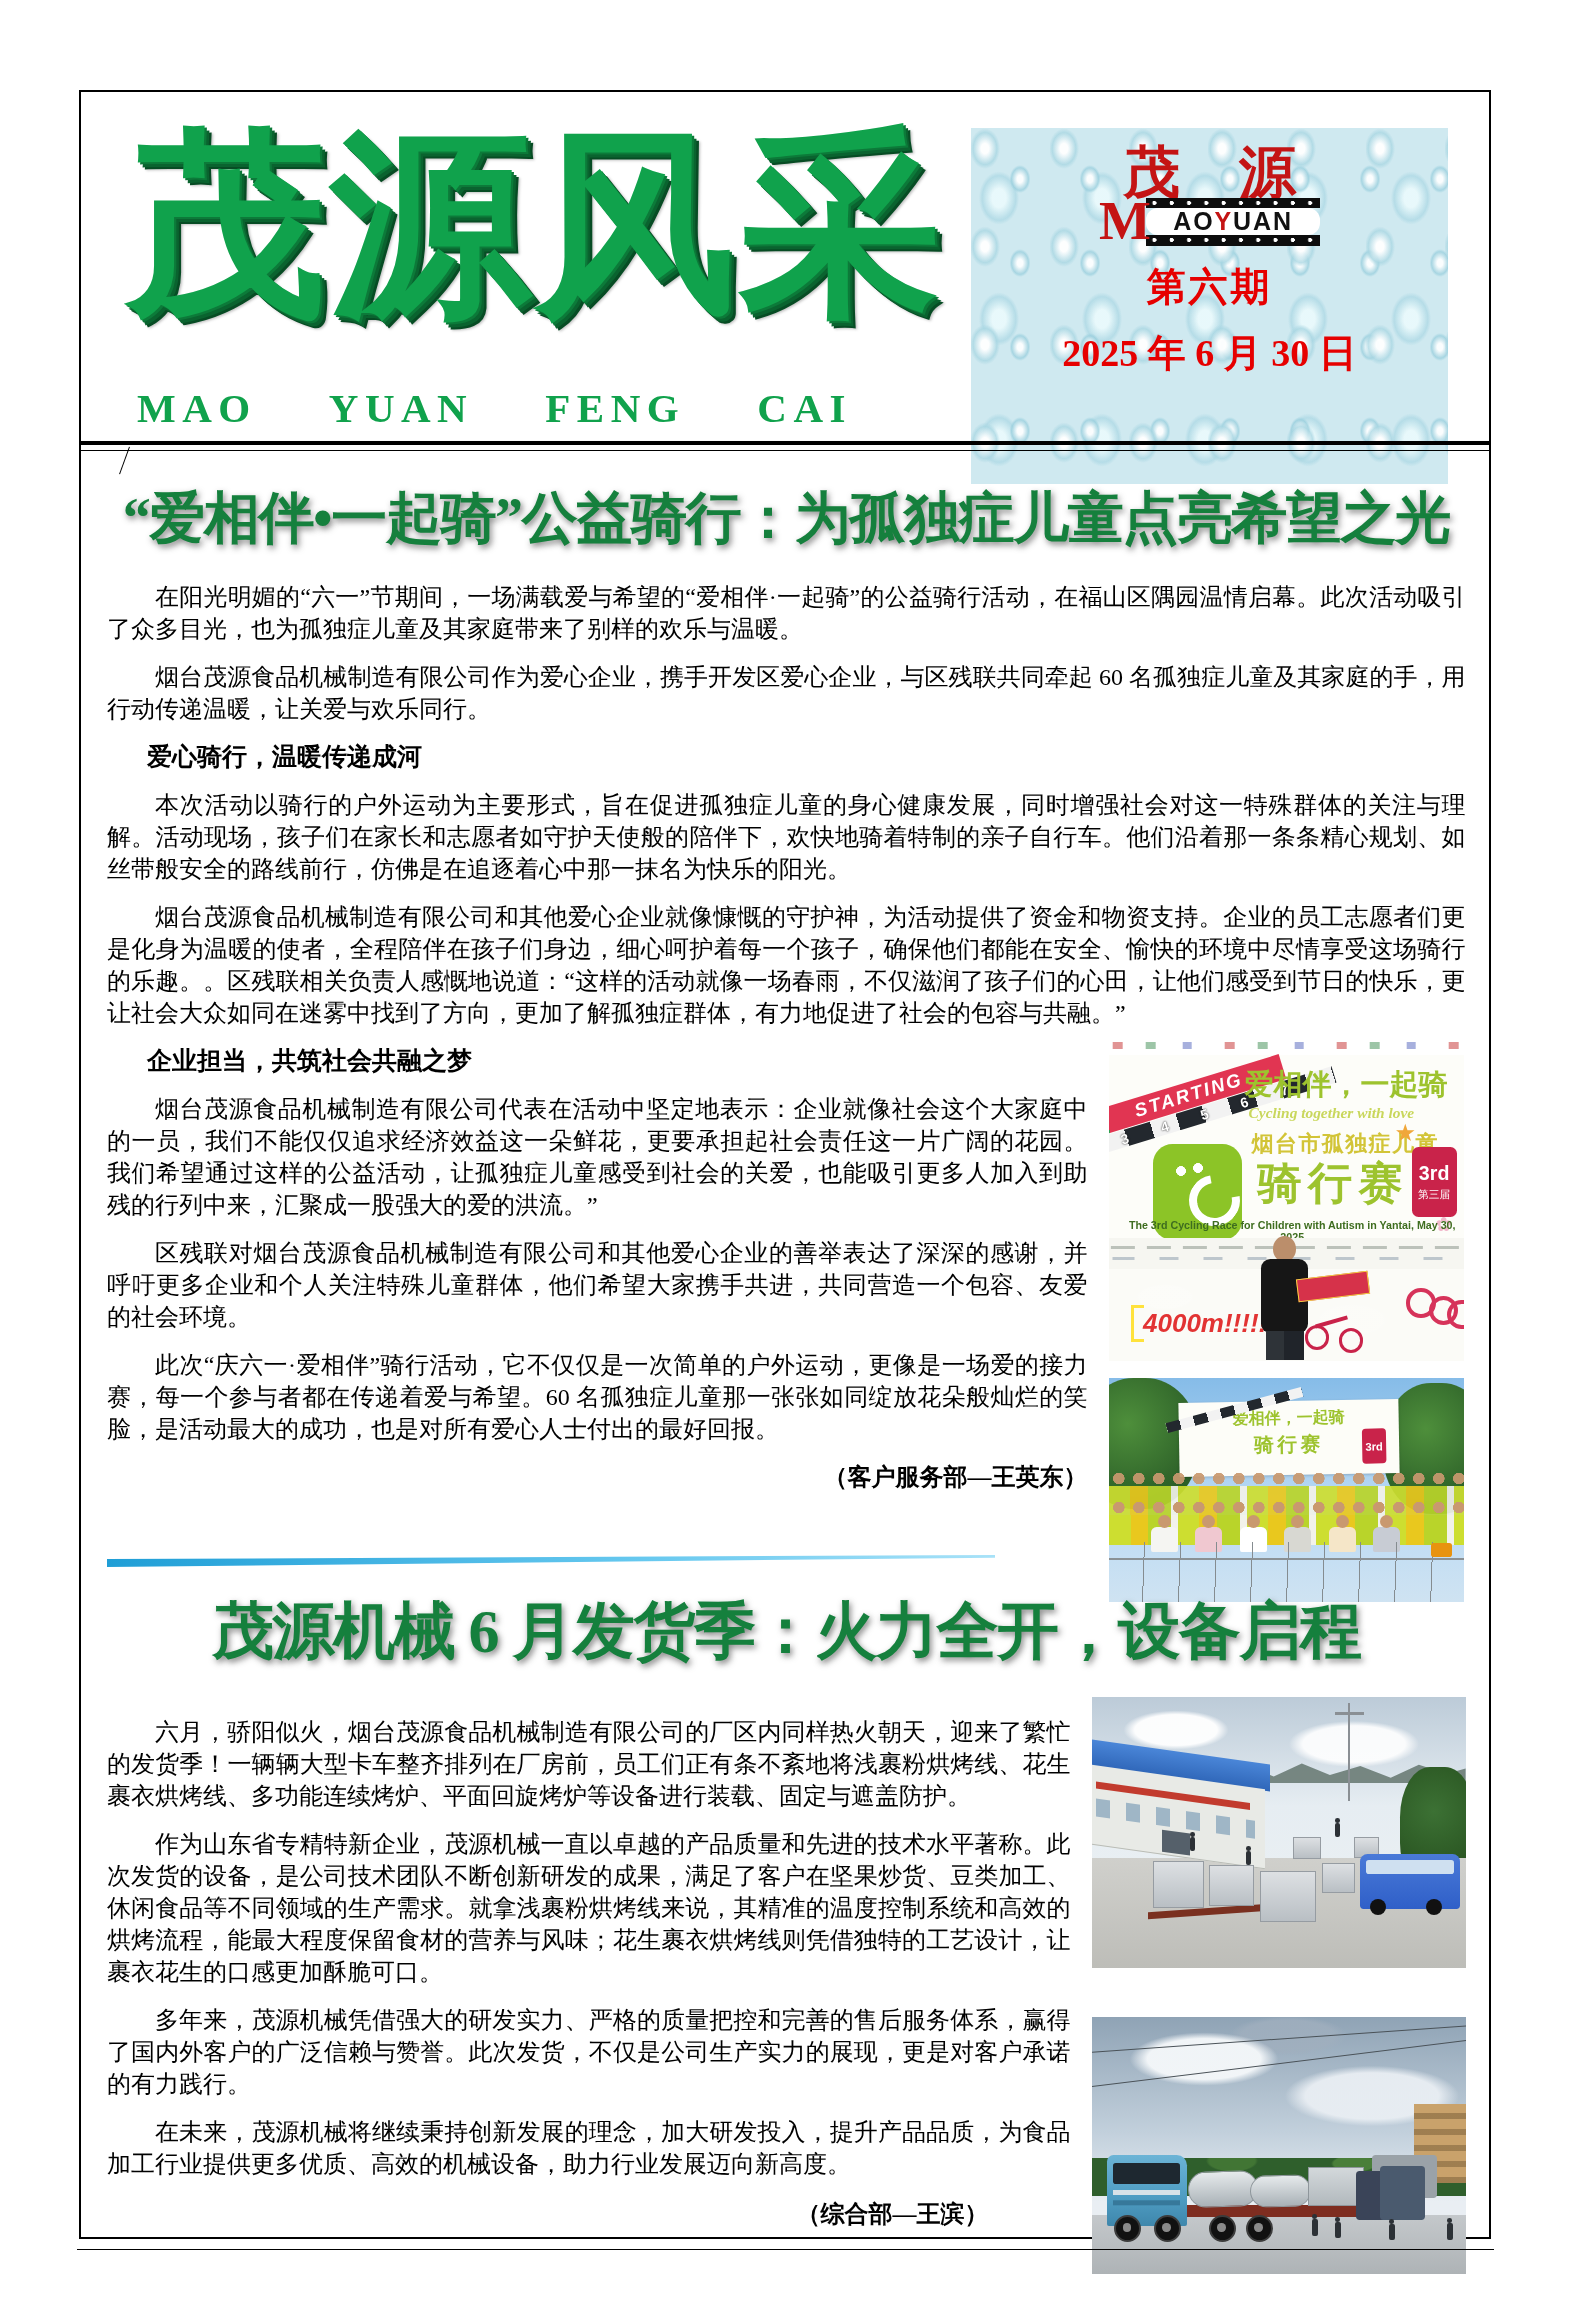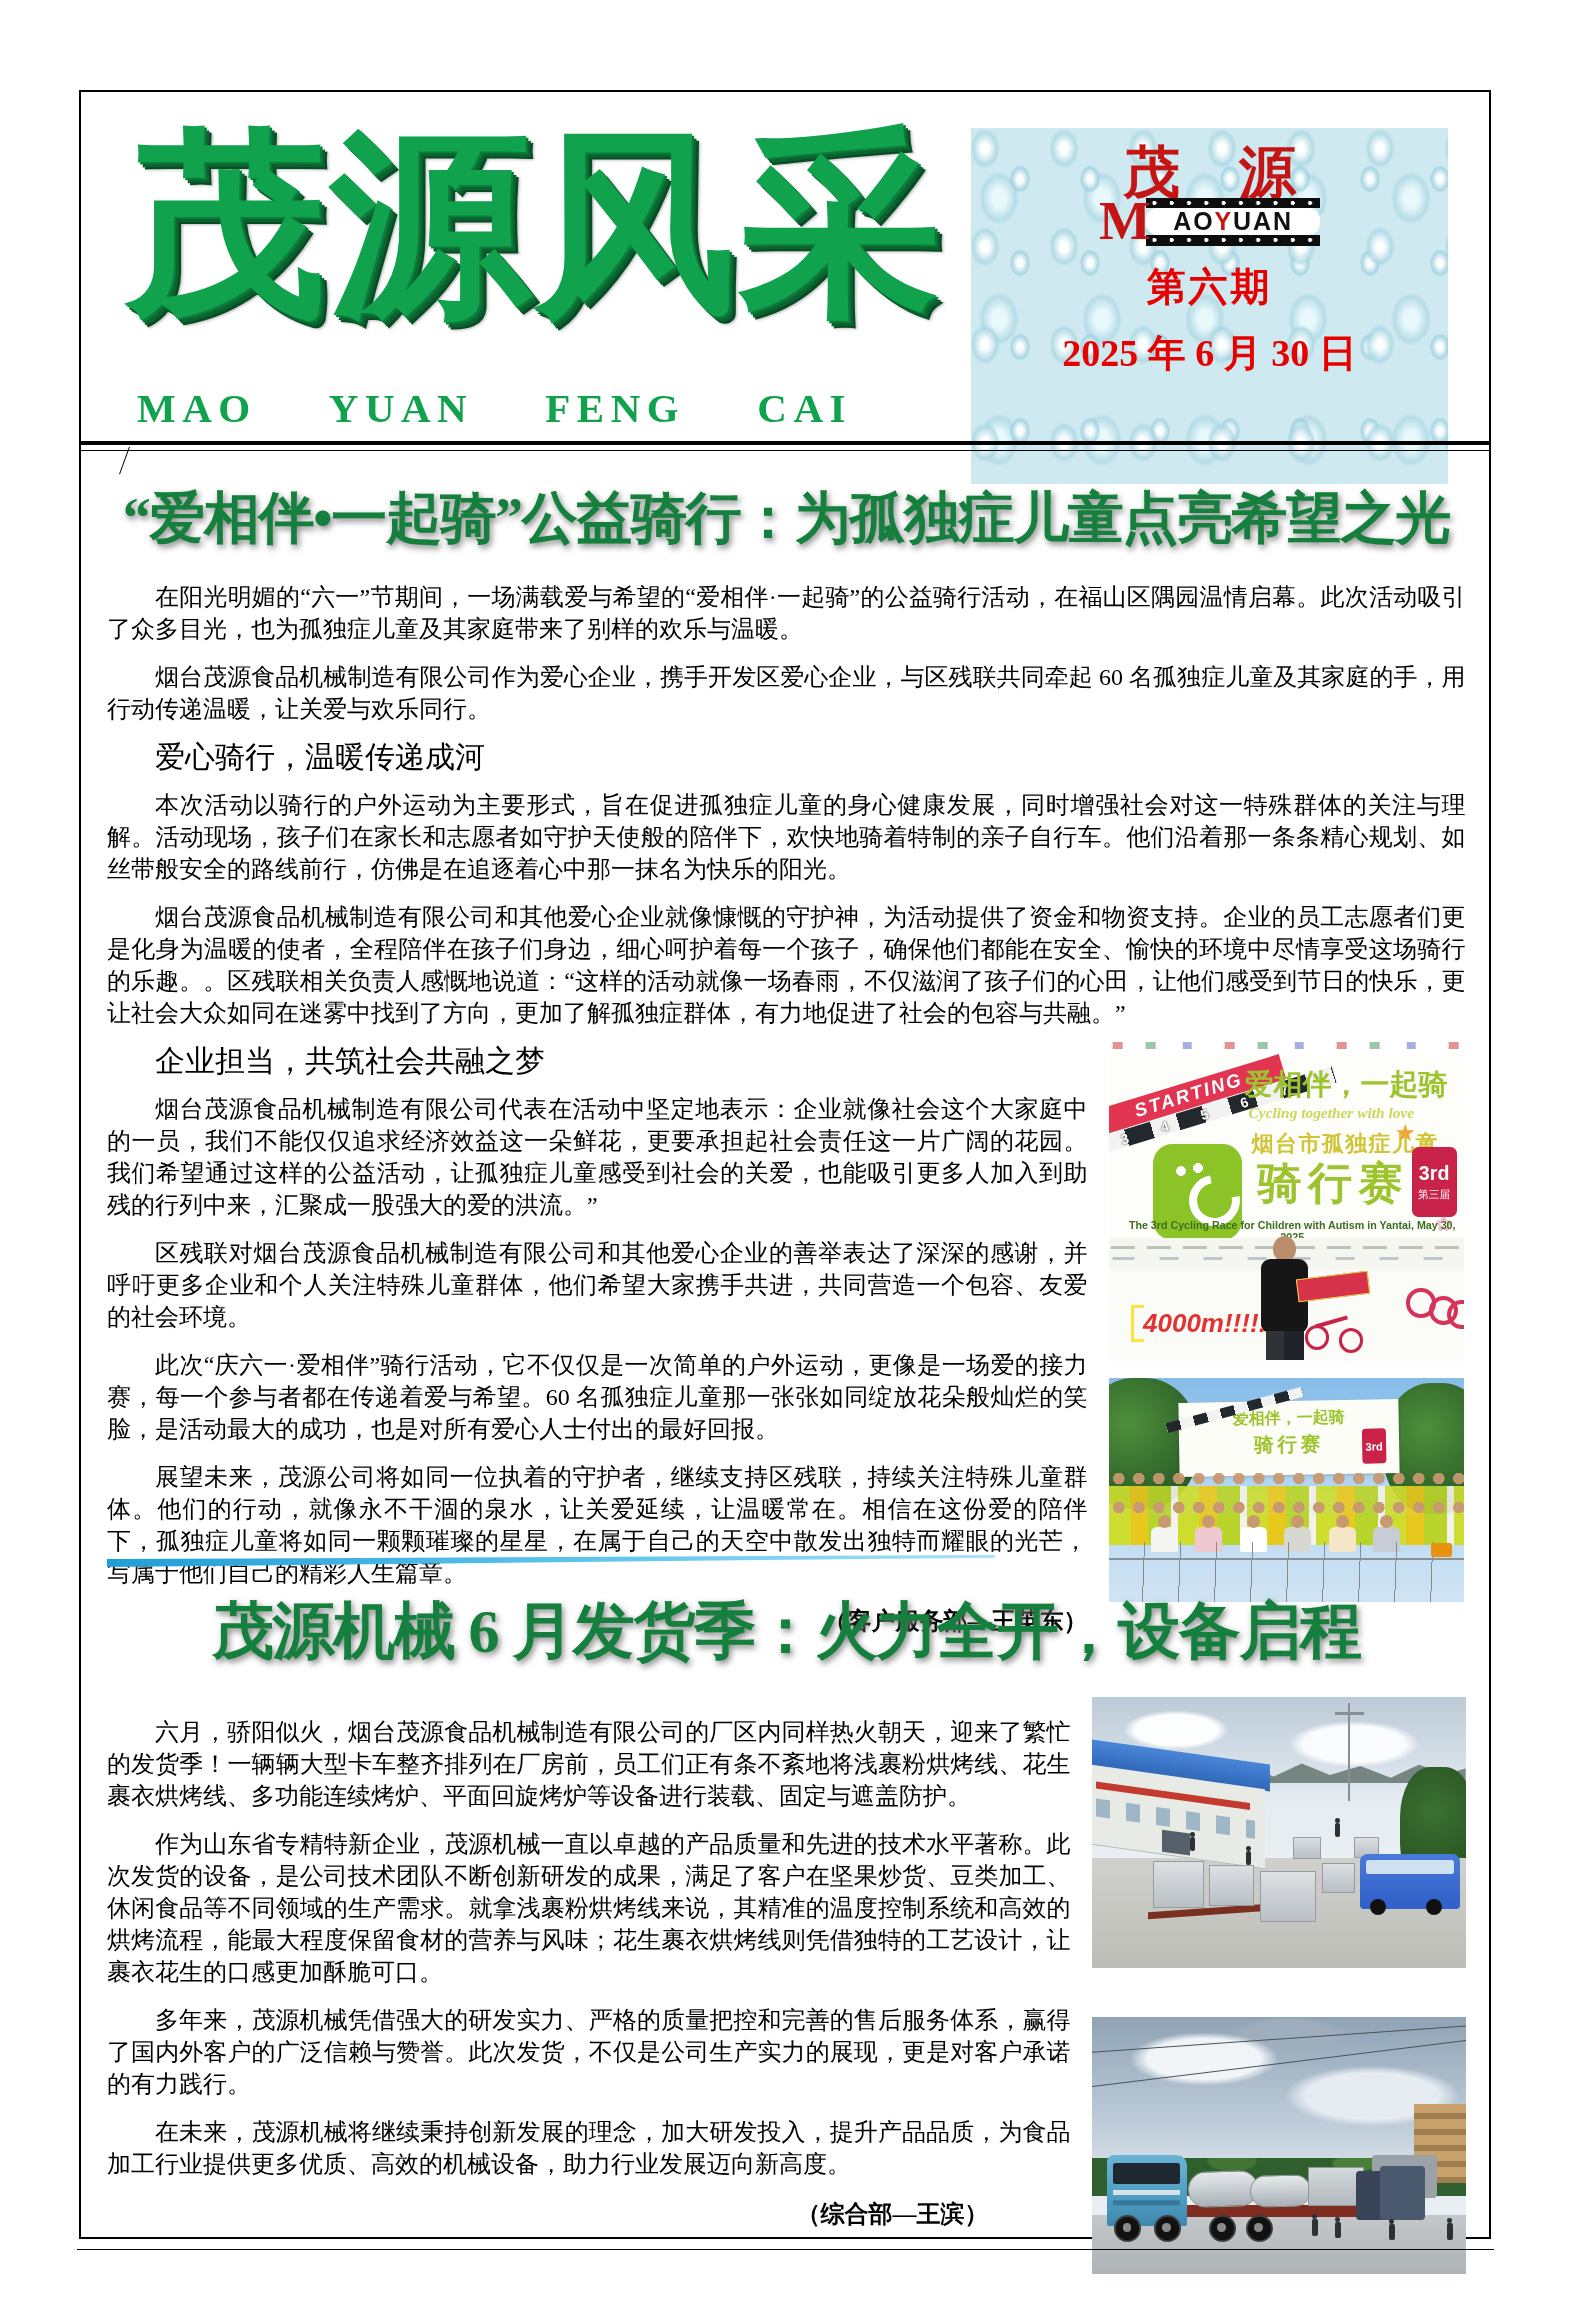--- a/index.html
+++ b/index.html
@@ -44,21 +44,21 @@
 
   
   .article{position:absolute;left:26px;right:23.4px;}
   .a1{top:390px;}
   .a2{top:1486px;}
   .headline{margin:0 0 26px 0;text-align:center;color:#15803d;font-weight:bold;
       font-size:56px;line-height:1.3;letter-spacing:-1.4px;white-space:nowrap;
       text-shadow:1.9px 3.3px 6.5px rgba(110,110,110,.85);}
   .a2 .headline{font-size:62px;margin-top:13px;margin-bottom:44px;}
   .para{margin:0 0 16px 0;font-size:24px;line-height:32px;text-indent:2em;text-align:justify;}
-  .subhead{margin:0 0 16px 0;font-size:30px;line-height:32px;font-weight:normal;text-indent:1.6em;}
+  .subhead{margin:0 0 16px 0;font-size:25px;line-height:32px;font-weight:bold;text-indent:1.6em;}
   .byline{font-size:24px;line-height:32px;font-weight:bold;text-align:right;margin-top:2.8px;}
   .byline2{padding-right:82px;margin-top:18.7px;}
   .cols{display:flex;gap:21px;align-items:flex-start;}
   .col-text{flex:1;min-width:0;}
   .col-photos{flex:none;width:357px;margin-top:-8.4px;}
   .a2 .col-photos{width:374px;margin-top:-18.7px;}
   .photo{position:relative;overflow:hidden;background:#eef0ee;}
 
   .cyan-divider{position:absolute;left:26px;top:1463px;width:888px;height:12px;
       background:linear-gradient(90deg,#1f9ed6,#66c8ef 60%,#a8e2f8);
@@ -251,21 +251,20 @@
       <h2 class="subhead">爱心骑行，温暖传递成河</h2>
       <p class="para">本次活动以骑行的户外运动为主要形式，旨在促进孤独症儿童的身心健康发展，同时增强社会对这一特殊群体的关注与理解。活动现场，孩子们在家长和志愿者如守护天使般的陪伴下，欢快地骑着特制的亲子自行车。他们沿着那一条条精心规划、如丝带般安全的路线前行，仿佛是在追逐着心中那一抹名为快乐的阳光。</p>
       <p class="para">烟台茂源食品机械制造有限公司和其他爱心企业就像慷慨的守护神，为活动提供了资金和物资支持。企业的员工志愿者们更是化身为温暖的使者，全程陪伴在孩子们身边，细心呵护着每一个孩子，确保他们都能在安全、愉快的环境中尽情享受这场骑行的乐趣。。区残联相关负责人感慨地说道：“这样的活动就像一场春雨，不仅滋润了孩子们的心田，让他们感受到节日的快乐，更让社会大众如同在迷雾中找到了方向，更加了解孤独症群体，有力地促进了社会的包容与共融。”</p>
 
       <div class="cols">
         <div class="col-text">
           <h2 class="subhead">企业担当，共筑社会共融之梦</h2>
           <p class="para">烟台茂源食品机械制造有限公司代表在活动中坚定地表示：企业就像社会这个大家庭中的一员，我们不能仅仅追求经济效益这一朵鲜花，更要承担起社会责任这一片广阔的花园。我们希望通过这样的公益活动，让孤独症儿童感受到社会的关爱，也能吸引更多人加入到助残的行列中来，汇聚成一股强大的爱的洪流。”</p>
           <p class="para">区残联对烟台茂源食品机械制造有限公司和其他爱心企业的善举表达了深深的感谢，并呼吁更多企业和个人关注特殊儿童群体，他们希望大家携手共进，共同营造一个包容、友爱的社会环境。</p>
           <p class="para">此次“庆六一·爱相伴”骑行活动，它不仅仅是一次简单的户外运动，更像是一场爱的接力赛，每一个参与者都在传递着爱与希望。60 名孤独症儿童那一张张如同绽放花朵般灿烂的笑脸，是活动最大的成功，也是对所有爱心人士付出的最好回报。</p>
-          <p class="para">展望未来，茂源公司将如同一位执着的守护者，继续支持区残联，持续关注特殊儿童群体。他们的行动，就像永不干涸的泉水，让关爱延续，让温暖常在。相信在这份爱的陪伴下，孤独症儿童将如同一颗颗璀璨的星星，在属于自己的天空中散发出独特而耀眼的光芒，写属于他们自己的精彩人生篇章。</p>
           <div class="byline">（客户服务部—王英东）</div>
         </div>
 
         <div class="col-photos">
 
           <div class="photo ph1">
             <div class="ph1-sponsors"></div>
             <div class="ph1-banner">
               <div class="ribbon-wrap">
                 <div class="ribbon-red">STARTING</div>

